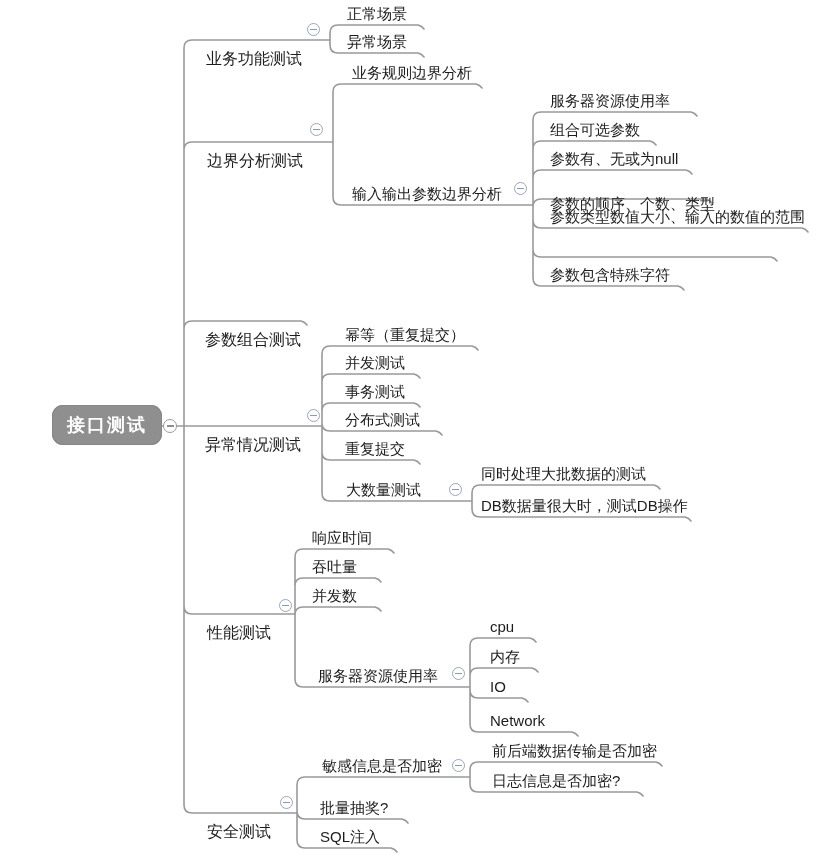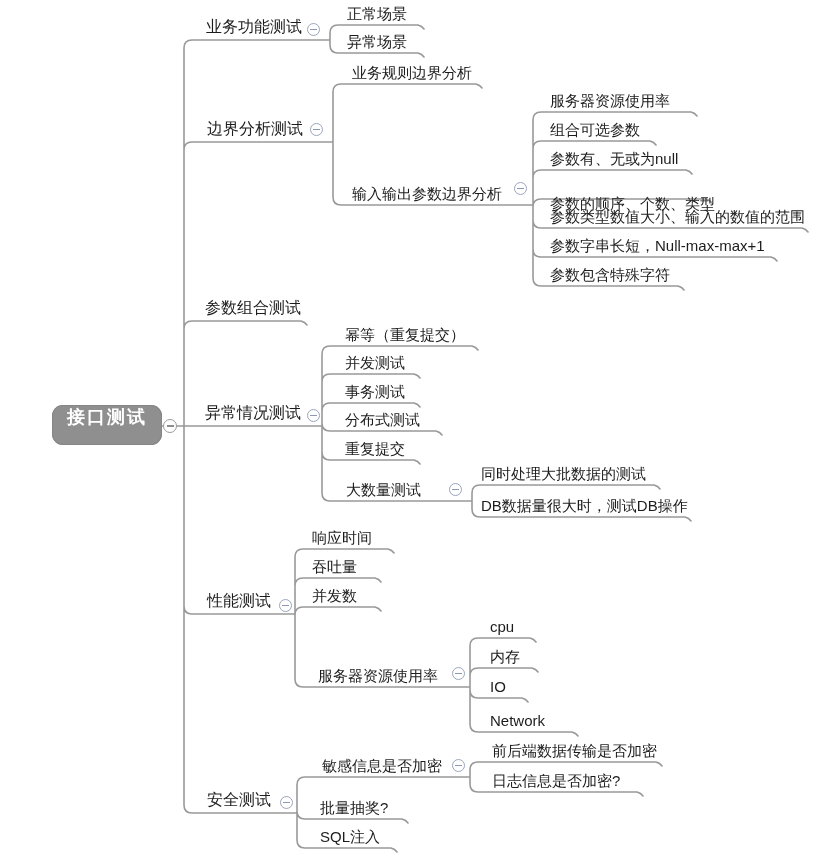--- a/index.html
+++ b/index.html
@@ -5,25 +5,25 @@
   html,body{margin:0;padding:0;background:#ffffff;}
   #stage{
     position:relative;width:830px;height:858px;background:#ffffff;overflow:hidden;
     font-family:"Liberation Sans","DejaVu Sans",sans-serif;
   }
   #wires{position:absolute;left:0;top:0;}
   .node{
     position:absolute;white-space:nowrap;color:#1c1c1c;
     font-size:15px;line-height:15px;cursor:default;
   }
-  .lvl1{font-size:16px;line-height:16px;}
+  .lvl1{font-size:16px;line-height:16px;margin-top:32px;}
   .root-node{
     position:absolute;left:52px;top:405px;width:110px;height:40px;
     background:#8f8f8f;border-radius:11px;
-    display:flex;justify-content:center;
+    display:flex;align-items:center;justify-content:center;
     color:#ffffff;font-weight:bold;font-size:18px;letter-spacing:2px;
     box-shadow:0 0 0 1px #868686 inset;
   }
   .collapse{
     position:absolute;width:13px;height:13px;box-sizing:border-box;
     border:1.5px solid #9aa6bd;border-radius:50%;background:#ffffff;
     display:flex;align-items:center;justify-content:center;
   }
   .collapse .minus{width:7px;height:1.5px;background:#8b99b5;}
   .collapse.root-c{width:14px;height:14px;border-color:#9a9a9a;}
@@ -52,21 +52,20 @@
   <span class="node" style="left:347px;top:6px">正常场景</span>
   <span class="node" style="left:347px;top:34px">异常场景</span>
 
   <span class="node" style="left:352px;top:65px">业务规则边界分析</span>
   <span class="node" style="left:352px;top:186px">输入输出参数边界分析</span>
   <span class="node" style="left:550px;top:93px">服务器资源使用率</span>
   <span class="node" style="left:550px;top:122px">组合可选参数</span>
   <span class="node" style="left:550px;top:151px">参数有、无或为null</span>
   <span class="node" style="left:550px;top:196px">参数的顺序、个数、类型</span>
   <span class="node" style="left:550px;top:209px">参数类型数值大小、输入的数值的范围</span>
-  <span class="node" style="left:550px;top:238px">参数字串长短，Null-max-max+1</span>
   <span class="node" style="left:550px;top:267px">参数包含特殊字符</span>
 
   <span class="node" style="left:345px;top:327px">幂等（重复提交）</span>
   <span class="node" style="left:345px;top:355px">并发测试</span>
   <span class="node" style="left:345px;top:384px">事务测试</span>
   <span class="node" style="left:345px;top:412px">分布式测试</span>
   <span class="node" style="left:345px;top:441px">重复提交</span>
   <span class="node" style="left:346px;top:482px">大数量测试</span>
   <span class="node" style="left:481px;top:466px">同时处理大批数据的测试</span>
   <span class="node" style="left:481px;top:498px">DB数据量很大时，测试DB操作</span>

